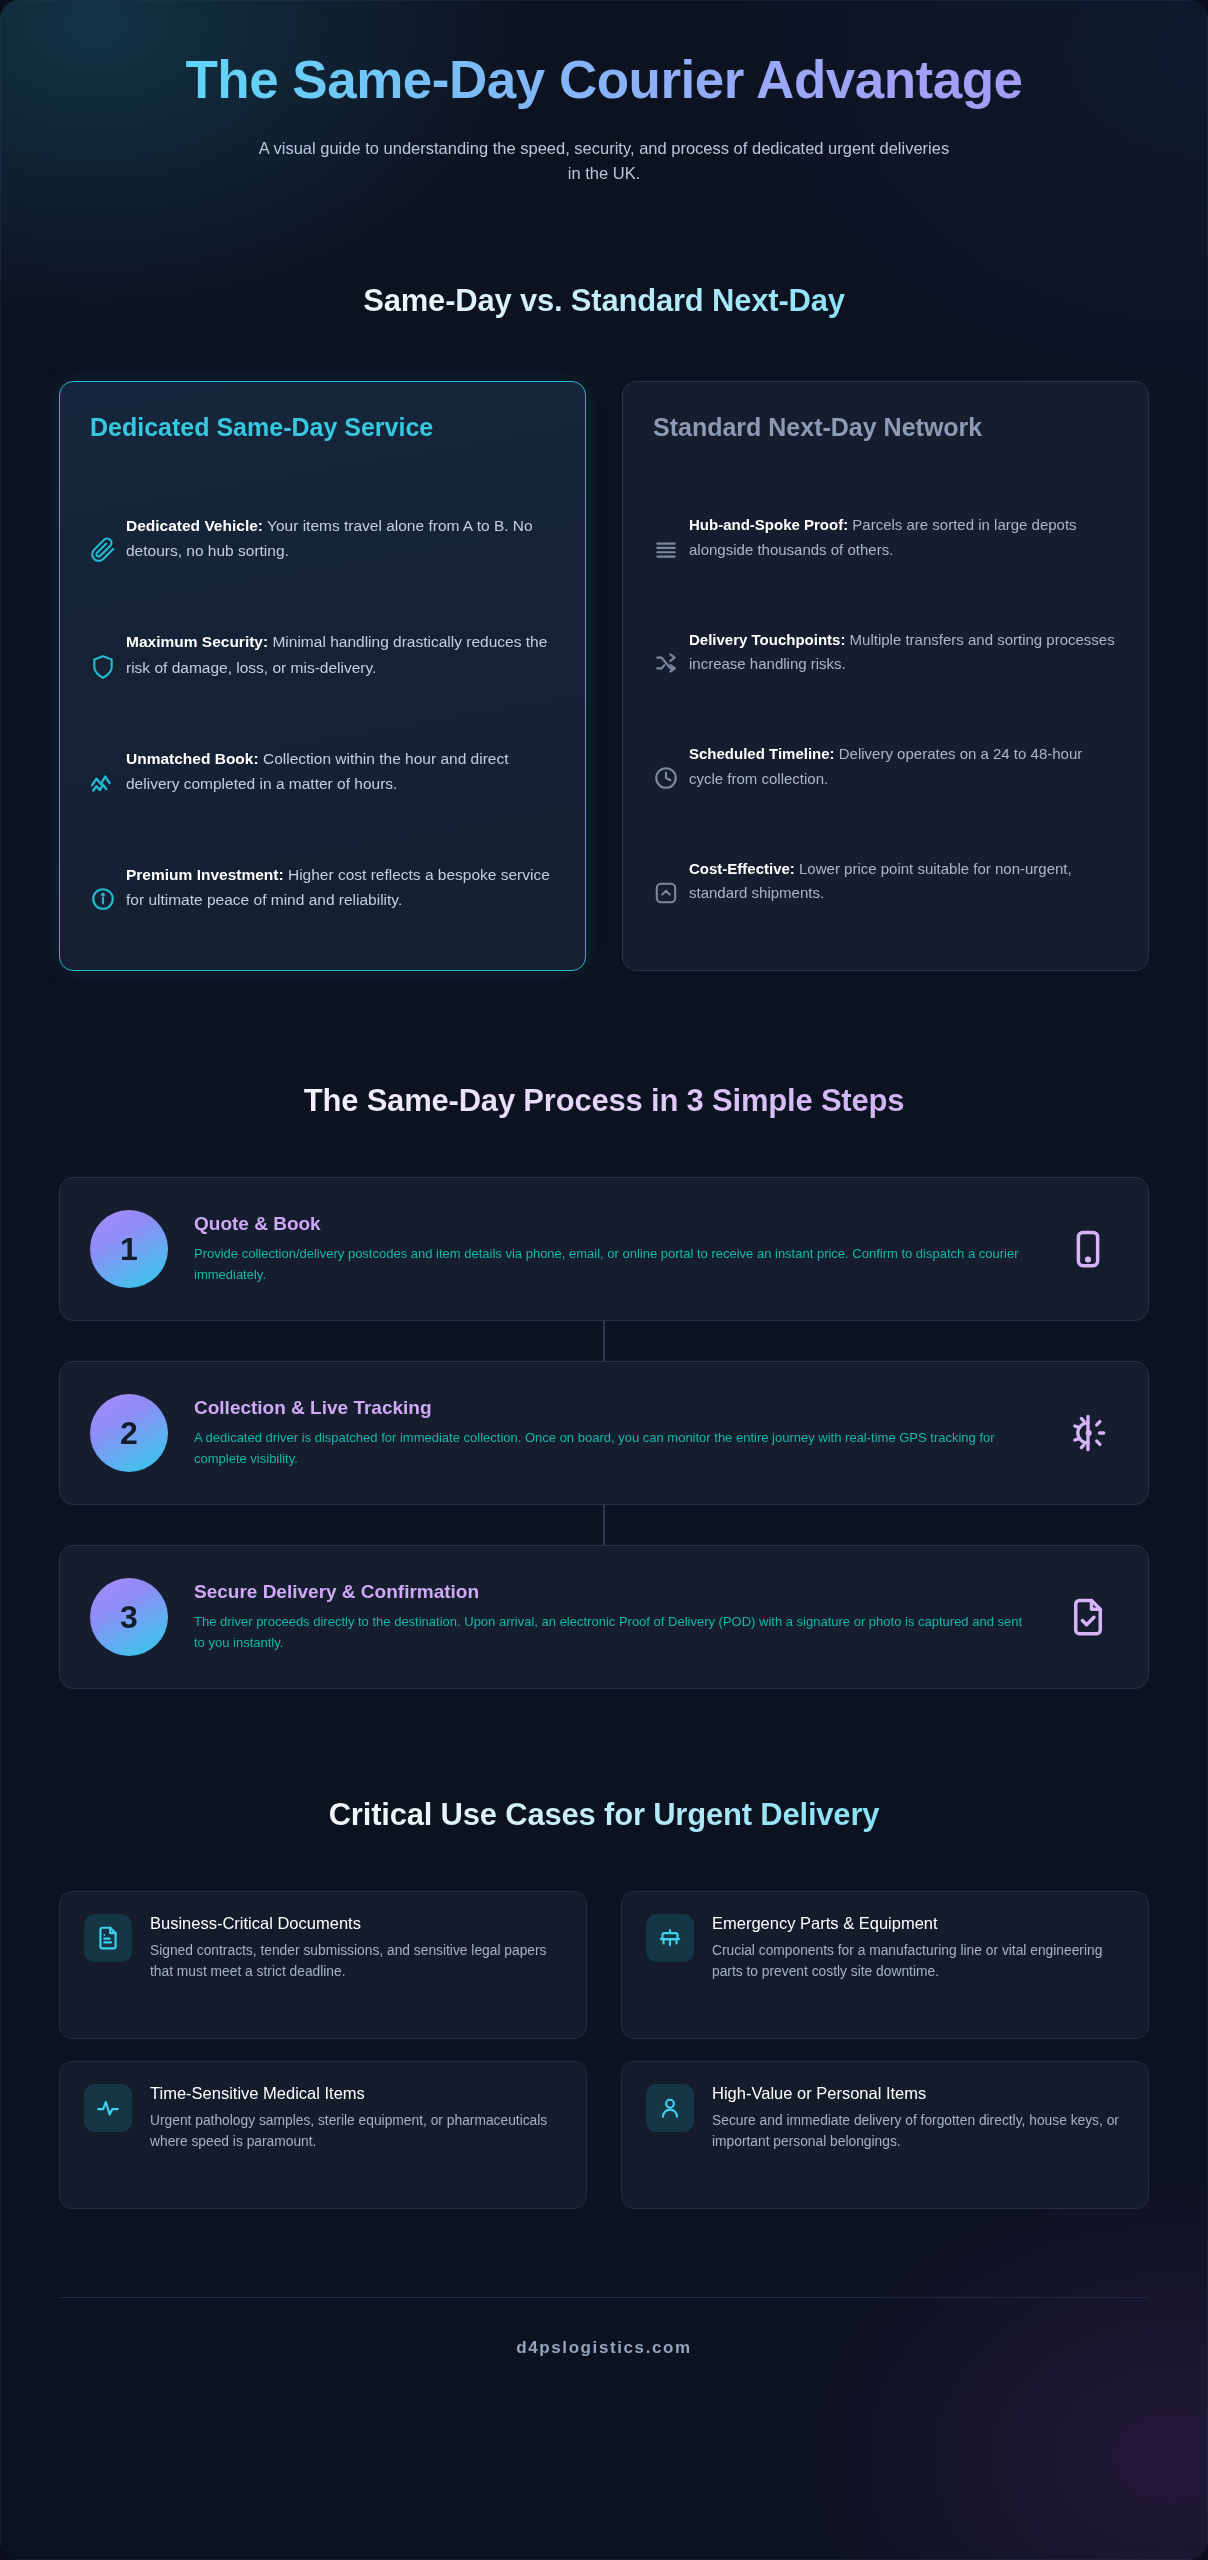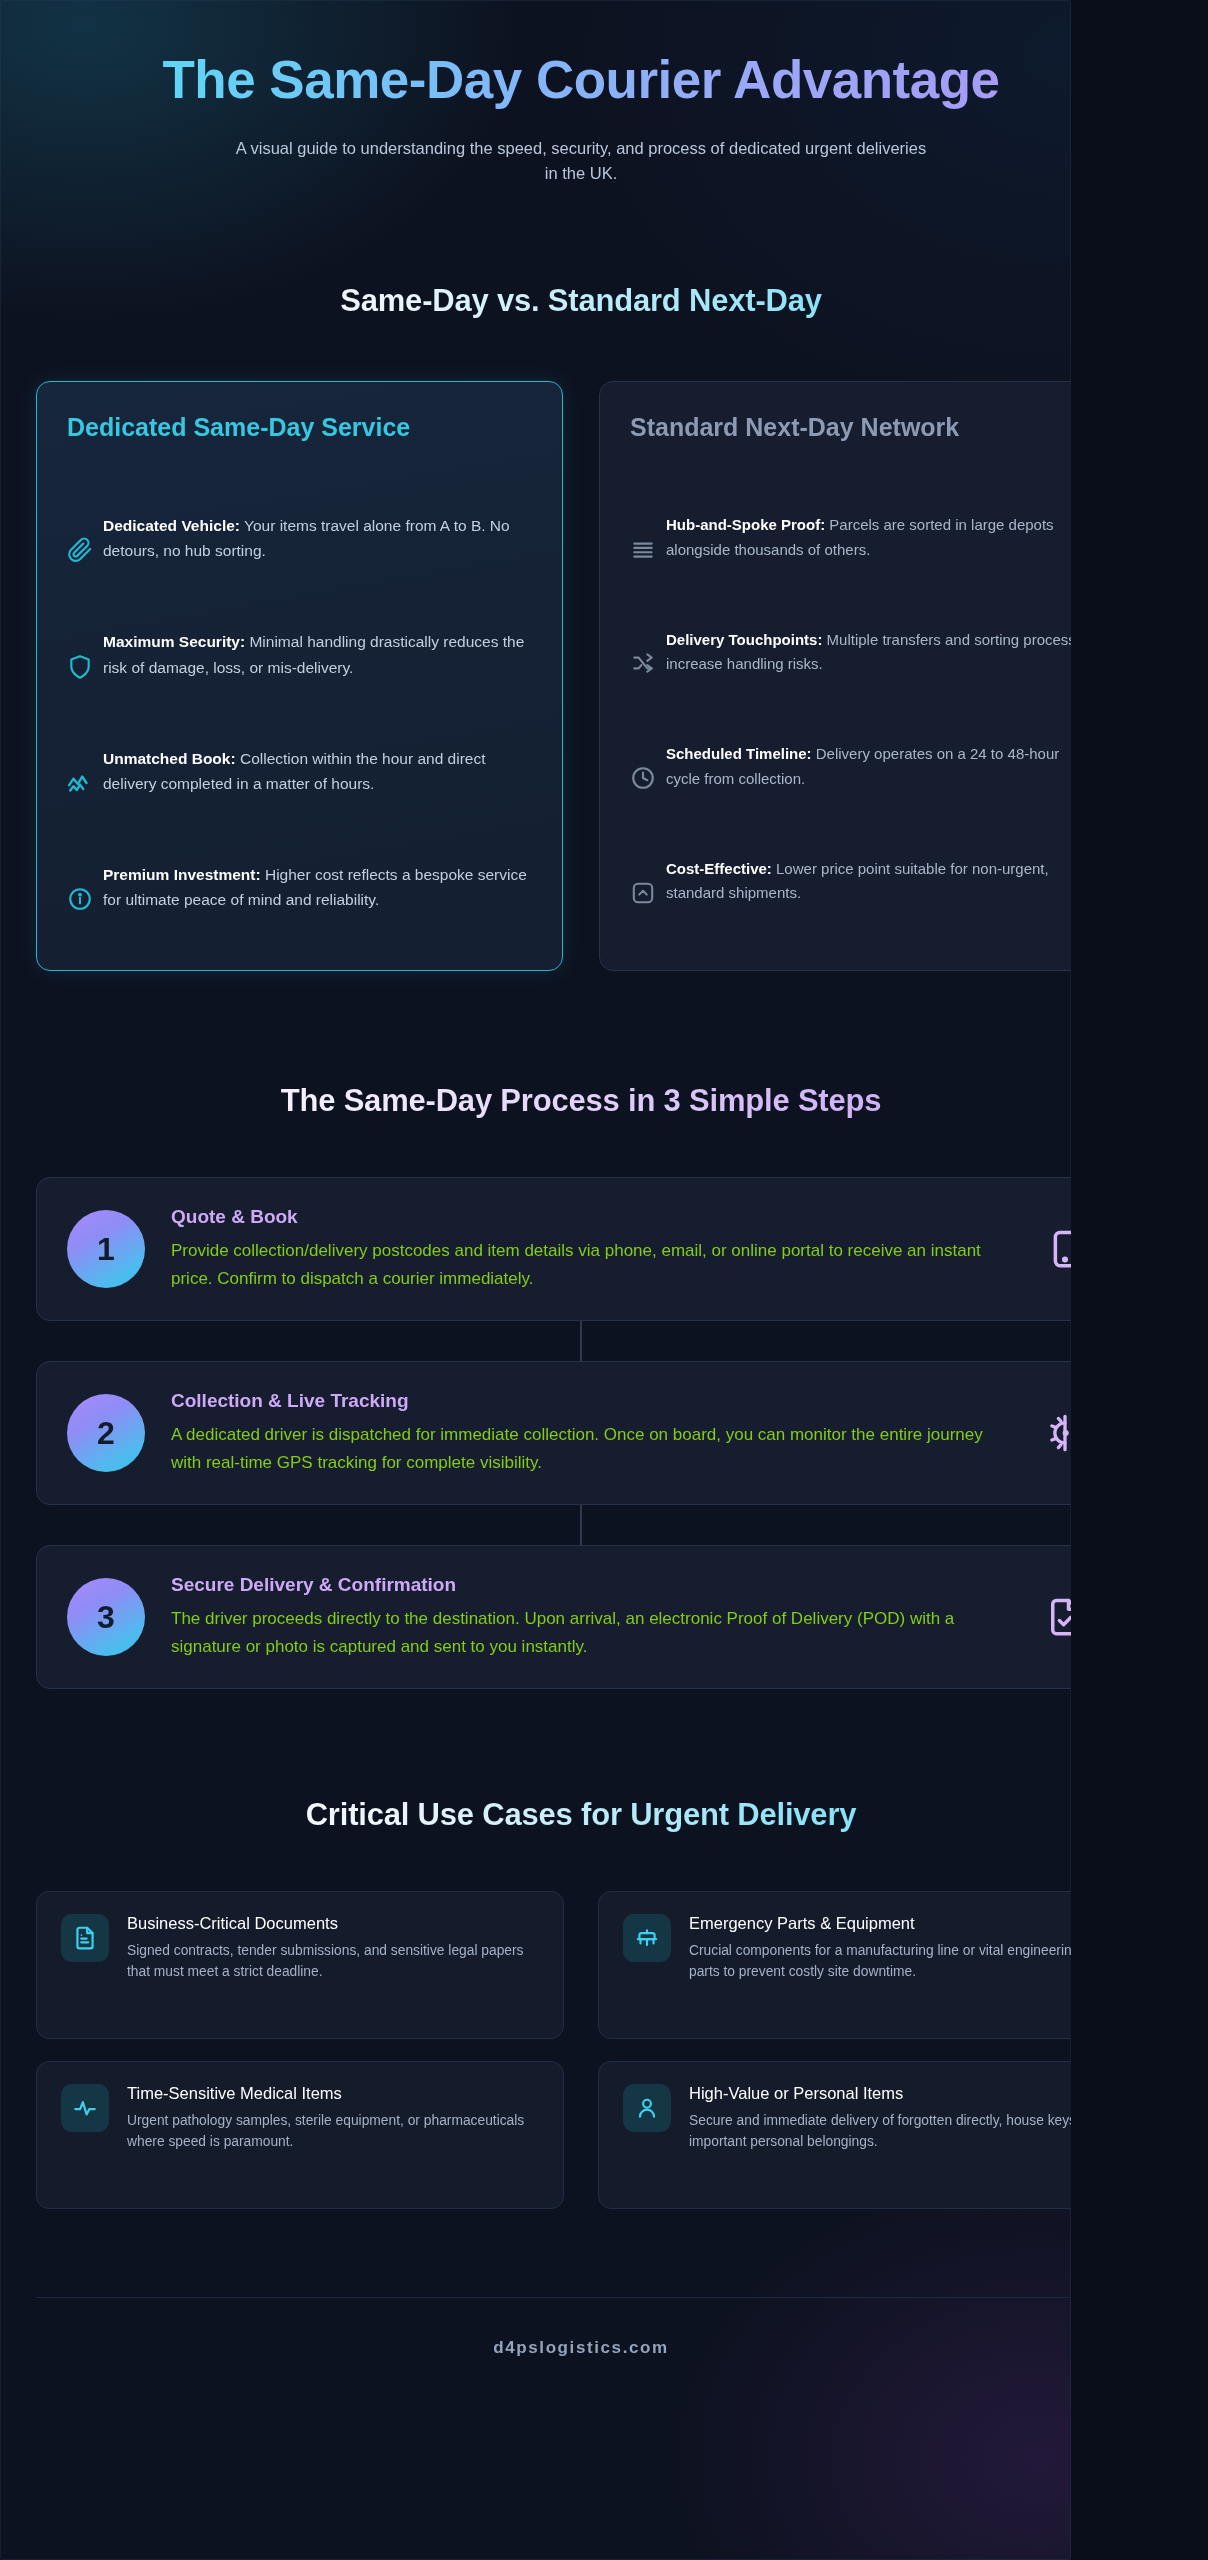--- a/index.html
+++ b/index.html
@@ -5,29 +5,30 @@
   * { box-sizing: border-box; margin: 0; padding: 0; }
 
   html, body {
     width: 1208px;
     background: #0a0e1a;
     font-family: "Liberation Sans", sans-serif;
   }
 
   .page {
     position: relative;
-    width: 1071px;
+    width: 1208px;
     min-height: 2560px;
     background:
       radial-gradient(ellipse 620px 420px at 8% 1%, rgba(22, 78, 99, 0.55), rgba(10,14,26,0) 70%),
       radial-gradient(ellipse 520px 400px at 97% 96%, rgba(67, 35, 96, 0.40), rgba(10,14,26,0) 70%),
       radial-gradient(ellipse 700px 520px at 100% 2%, rgba(15, 40, 70, 0.35), rgba(10,14,26,0) 72%),
       #0d1220;
     overflow: hidden;
-    padding: 0 36px;
+    padding: 0 13px;
+    border-radius: 19px;
   }
   .page::before {
     content: "";
     position: absolute;
     inset: 0;
     border: 1px solid rgba(40,60,90,0.35);
     border-radius: 2px;
     pointer-events: none;
   }
 
@@ -129,21 +130,21 @@
   .step-badge {
     flex: 0 0 78px;
     width: 78px; height: 78px;
     border-radius: 50%;
     background: linear-gradient(150deg, #a78bfa 0%, #8f8cf6 35%, #53b8ef 75%, #2ec5e8 100%);
     display: flex; align-items: center; justify-content: center;
     font-size: 32px; font-weight: bold; color: #141b2b;
   }
   .step-body { flex: 1 1 auto; }
   .step-title { font-size: 19px; font-weight: bold; color: #cfa9f7; margin-bottom: 9px; }
-  .step-desc { font-size: 17px; line-height: 1.6; color: #84cc16; }
+  .step-desc { font-size: 13px; line-height: 1.6; color: #14b8a6; }
   .step-ic { flex: 0 0 60px; width: 60px; height: 60px; display:flex; align-items:center; justify-content:center; }
   .step-ic svg { width: 42px; height: 42px; display:block; }
   .connector { width: 2px; height: 40px; background: #2b3953; margin: 0 auto; }
 
   
   .sec-cases { margin-top: 108px; }
   .cases-grid {
     margin-top: 58px;
     display: grid;
     grid-template-columns: 1fr 1fr;

